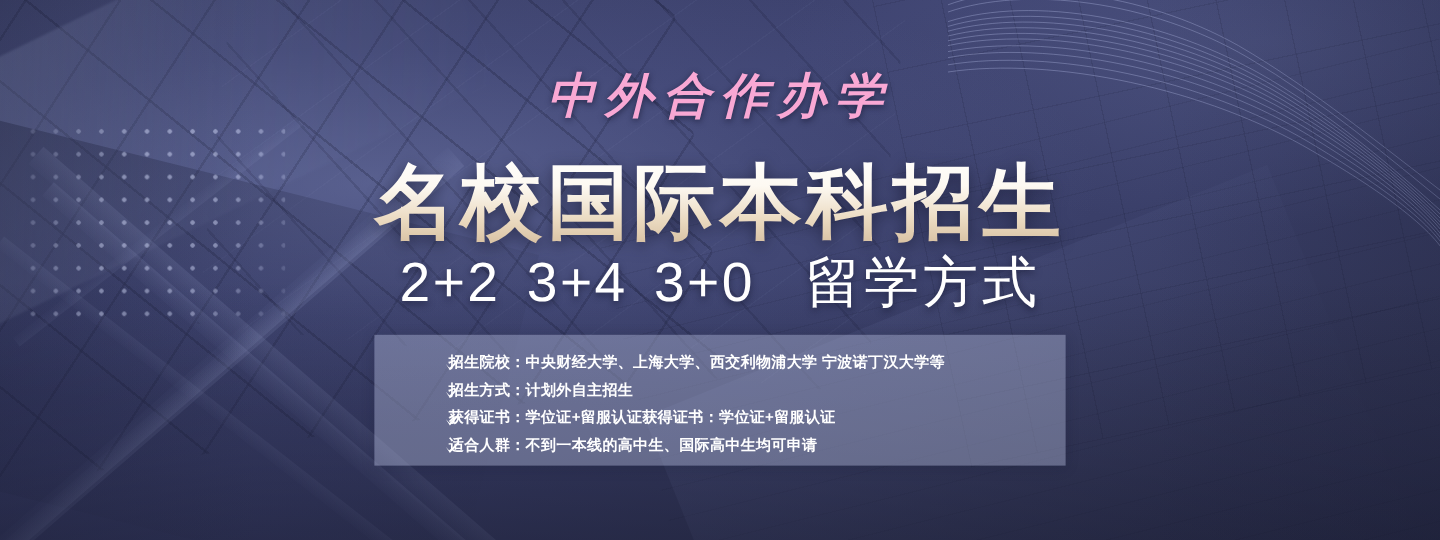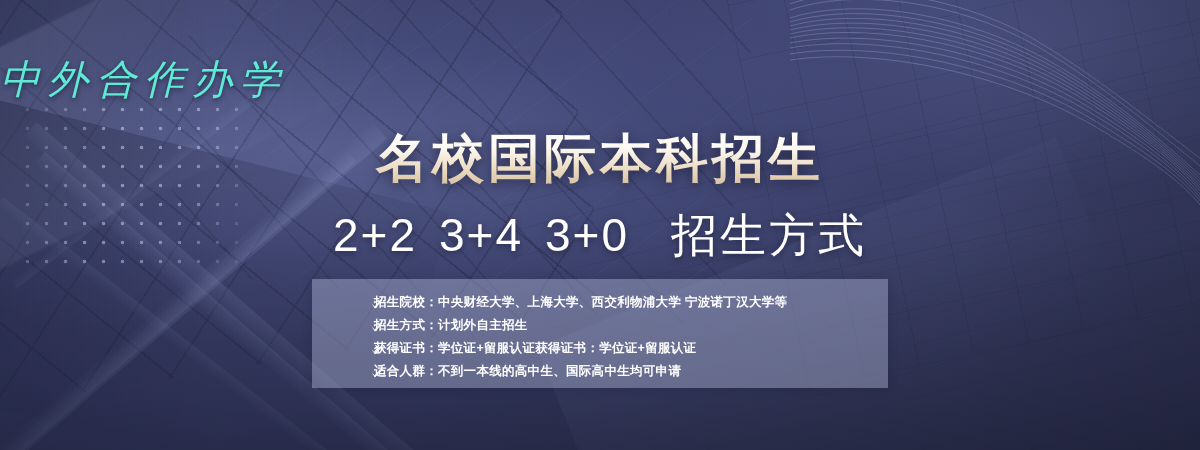--- a/index.html
+++ b/index.html
@@ -141,36 +141,37 @@
   .content {
     position: absolute;
     inset: 0;
     z-index: 5;
   }
 
   .calligraphy {
     position: absolute;
     top: 52px;
     left: 0; right: 0;
+    text-align: center;
     font-family: "DejaVu Serif", "Liberation Serif", serif;
     font-size: 40px;
-    font-weight: 400;
+    font-weight: 700;
     font-style: italic;
     letter-spacing: 8px;
-    color: #5eead4;
+    color: #f9a8d4;
     text-shadow: 0 2px 5px rgba(18,20,44,0.65);
     white-space: nowrap;
   }
 
   .headline {
     position: absolute;
     top: 124px;
     left: 0; right: 0;
     text-align: center;
-    font-size: 52px;
+    font-size: 68px;
     font-weight: 700;
     letter-spacing: 4px;
     white-space: nowrap;
     background: linear-gradient(to bottom, #ffffff 0%, #fdf9f2 34%, #ead9bf 66%, #cdb392 100%);
     -webkit-background-clip: text;
             background-clip: text;
     color: transparent;
     -webkit-text-fill-color: transparent;
     filter: drop-shadow(0 3px 6px rgba(16,18,40,0.60));
   }
@@ -269,21 +270,21 @@
   <div class="dot-grid"></div>
   <div class="bg-vignette"></div>
 
   <div class="content">
 
     <div class="calligraphy">中外合作办学</div>
 
     <div class="headline">名校国际本科招生</div>
 
     <div class="subline">
-      <span class="mode">2+2</span><span class="mode">3+4</span><span class="mode">3+0</span><span class="way">招生方式</span>
+      <span class="mode">2+2</span><span class="mode">3+4</span><span class="mode">3+0</span><span class="way">留学方式</span>
     </div>
 
     <div class="info-panel">
       <ul class="info-list">
 
         <li class="info-item">
           <span class="check-icon">
             <svg width="14" height="14" viewBox="0 0 14 14" aria-hidden="true">
               <path d="M1.6 7.4 L4.6 10.6 L12.4 2.2 L11.6 5.4 L4.9 12.6 Z" fill="#ffffff"></path>
             </svg>

